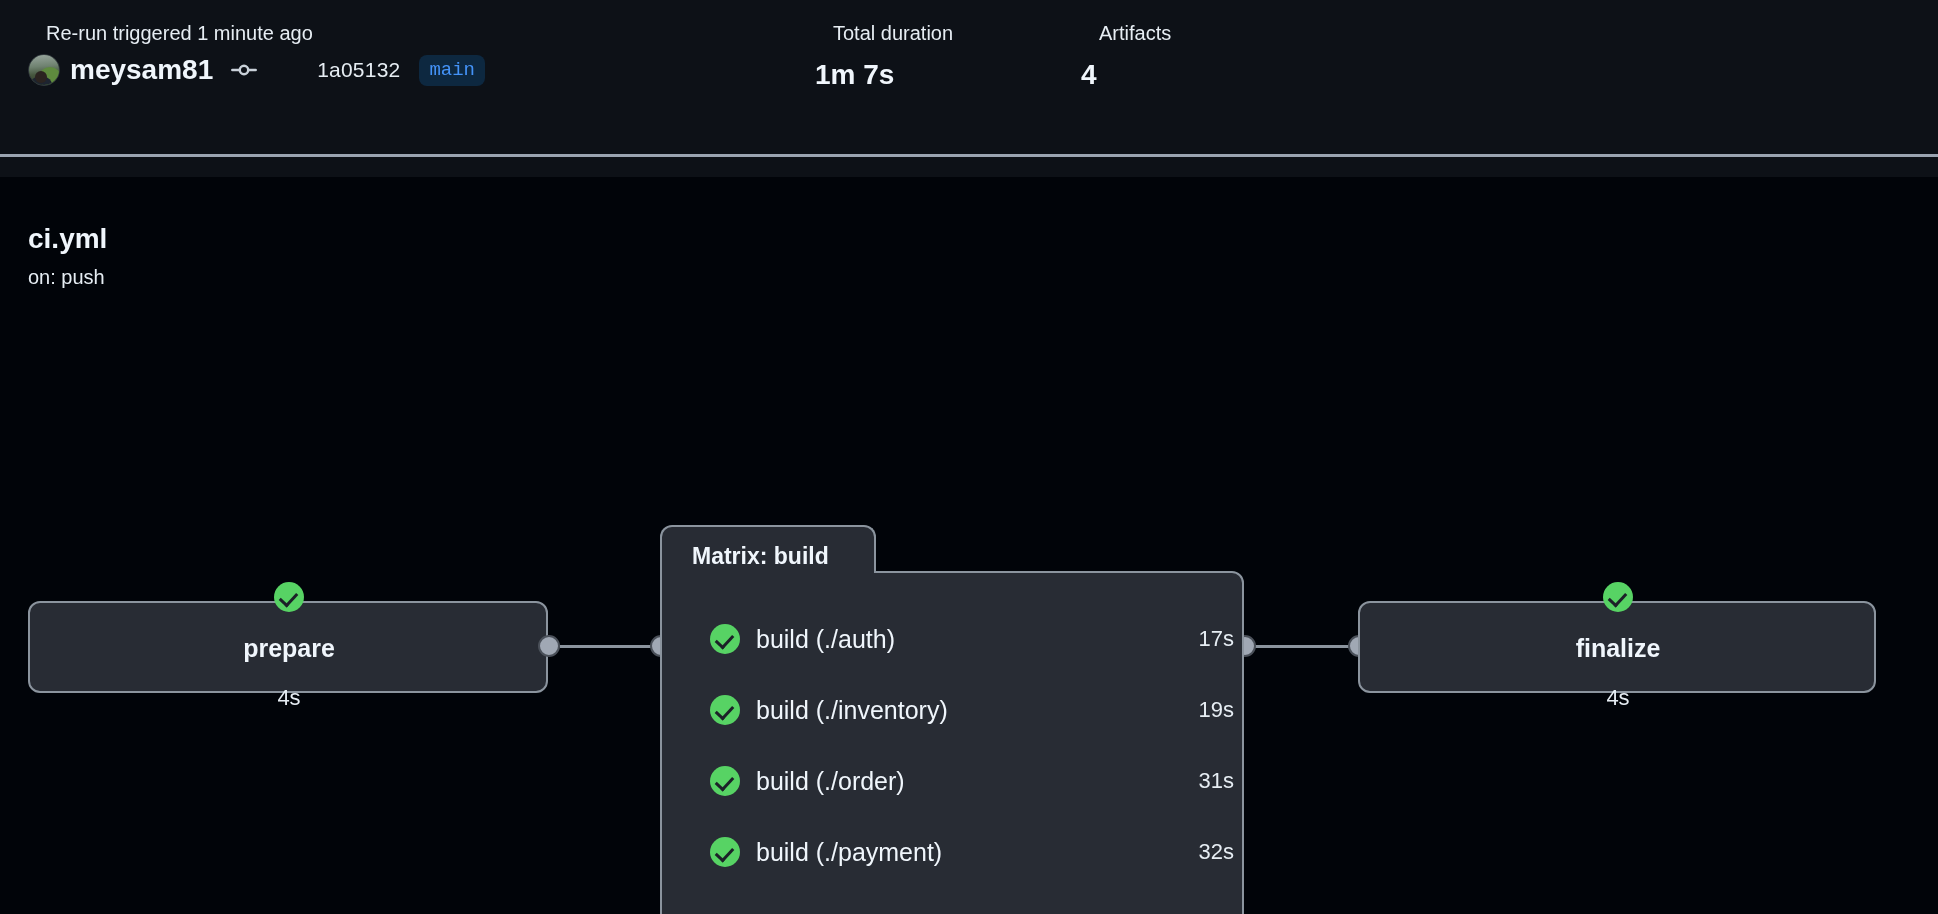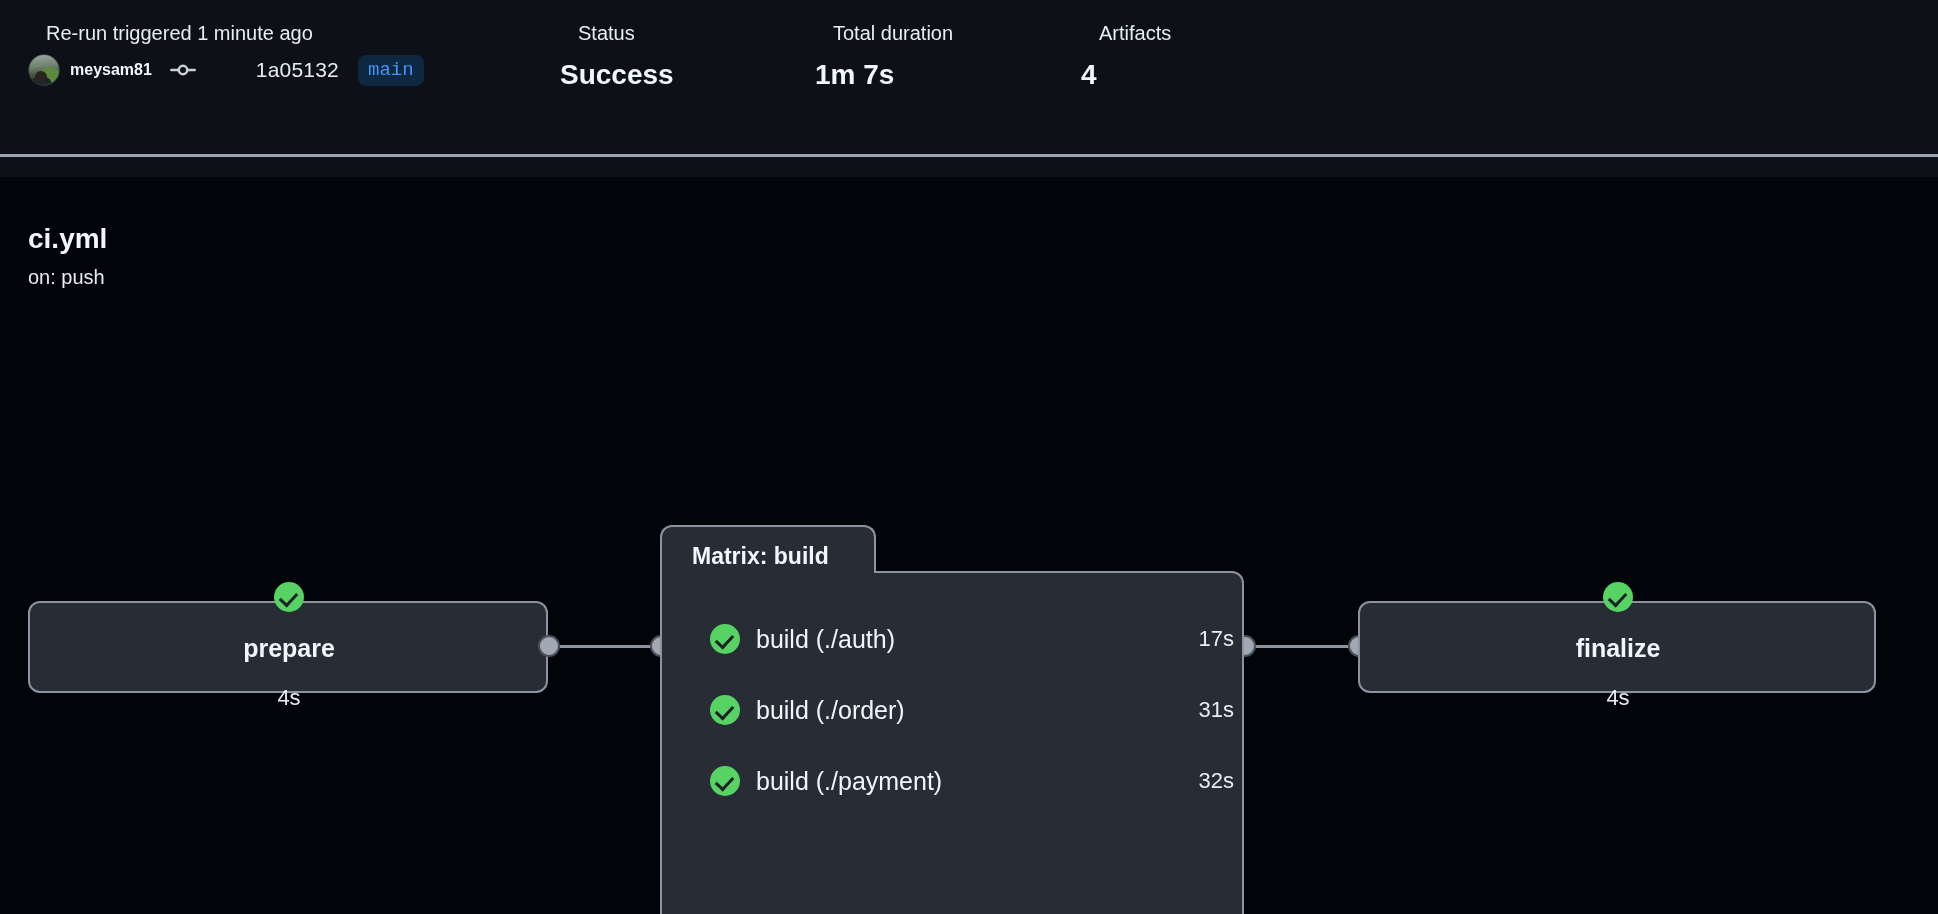--- a/index.html
+++ b/index.html
@@ -73,21 +73,21 @@
     background: #2a3b2f;
     position: relative;
     border: 1px solid #30363d;
   }
   .avatar .sky  { position: absolute; inset: 0; background: linear-gradient(175deg,#9aa7a0 0%, #6f8270 38%, #46573f 62%, #2b351f 100%); }
   .avatar .bush { position: absolute; right: -2px; bottom: -2px; width: 22px; height: 20px; border-radius: 50% 50% 45% 45%; background: #5e8a3e; }
   .avatar .head { position: absolute; left: 6px; bottom: 2px; width: 12px; height: 12px; border-radius: 50%; background: #2b2420; }
   .avatar .body { position: absolute; left: 1px; bottom: -6px; width: 22px; height: 14px; border-radius: 8px 8px 0 0; background: #1d2430; }
 
   .actor-name {
-    font-size: 16px;
+    font-size: 28px;
     font-weight: 700;
     color: #f0f6fc;
     line-height: 30px;
   }
 
   .commit-icon { display: inline-flex; align-items: center; margin: 0 2px 0 8px; color: #8b949e; }
 
   .commit-sha {
     font-size: 21px;
     color: #e6edf3;
@@ -306,24 +306,20 @@
             <circle cx="8" cy="8" r="2.6" fill="none" stroke="#c9d1d9" stroke-width="1.5"></circle>
             <line x1="0.8" y1="8" x2="5" y2="8" stroke="#c9d1d9" stroke-width="1.5" stroke-linecap="round"></line>
             <line x1="11" y1="8" x2="15.2" y2="8" stroke="#c9d1d9" stroke-width="1.5" stroke-linecap="round"></line>
           </svg>
         </span>
         <span class="commit-sha">1a05132</span>
         <span class="branch-badge">main</span>
       </div>
     </div>
 
-    <div class="summary-col status">
-      <div class="summary-label">Status</div>
-      <div class="summary-value">Success</div>
-    </div>
 
     <div class="summary-col duration">
       <div class="summary-label">Total duration</div>
       <div class="summary-value">1m 7s</div>
     </div>
 
     <div class="summary-col artifacts">
       <div class="summary-label">Artifacts</div>
       <div class="summary-value">4</div>
     </div>
@@ -360,20 +356,25 @@
       </div>
       <div class="matrix-seam"></div>
       <div class="matrix-body">
 
         <div class="matrix-row">
           <span class="check"></span>
           <span class="node-label">build (./auth)</span>
           <span class="node-time">17s</span>
         </div>
 
+        <div class="matrix-row">
+          <span class="check"></span>
+          <span class="node-label">build (./inventory)</span>
+          <span class="node-time">19s</span>
+        </div>
 
         <div class="matrix-row">
           <span class="check"></span>
           <span class="node-label">build (./order)</span>
           <span class="node-time">31s</span>
         </div>
 
         <div class="matrix-row">
           <span class="check"></span>
           <span class="node-label">build (./payment)</span>

